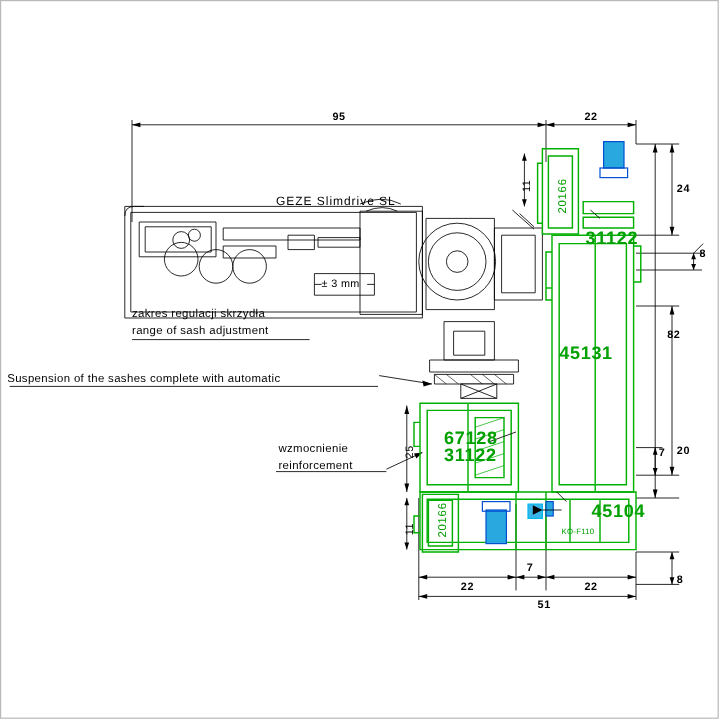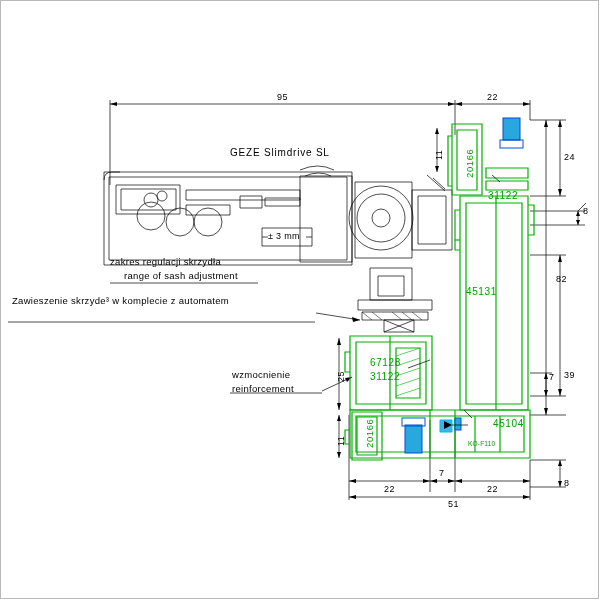--- a/index.html
+++ b/index.html
@@ -18,25 +18,25 @@
     box-sizing:border-box;
     pointer-events:none;
   }
   svg{position:absolute;left:0;top:0;width:600px;height:600px;}
   .lbl{
     position:absolute;
     font-family:"Liberation Sans", sans-serif;
     white-space:nowrap;
     color:#000;
   }
-  .dim{font-size:9px;letter-spacing:0.5px;}
+  .dim{font-size:9px;letter-spacing:0.5px;font-weight:bold;}
   .dimv{font-size:9px;letter-spacing:0.5px;transform-origin:left top;}
-  .code{font-size:10px;letter-spacing:0.6px;}
+  .code{font-size:15px;letter-spacing:0.6px;font-weight:bold;}
   .codev{font-size:9.5px;letter-spacing:0.6px;transform-origin:left top;}
-  .title{font-size:10px;letter-spacing:0.8px;}
+  .title{font-size:10px;letter-spacing:0.8px;margin-top:16px;}
   .note{font-size:9.5px;letter-spacing:0.3px;}
   .note-sm{font-size:9px;letter-spacing:0.3px;}
   .green{color:#00a000;}
   .tiny{font-size:6.5px;letter-spacing:0.2px;color:#00a000;}
 </style>
 </head>
 <body>
 
 <div id="stage">
 
@@ -258,29 +258,29 @@
 
   <div class="lbl dimv" style="left:434px;top:160px;transform:rotate(-90deg);">11</div>
 
   <div class="lbl codev green" style="left:464px;top:178px;transform:rotate(-90deg);">20166</div>
 
   <div class="lbl code green" style="left:488px;top:190px;">31122</div>
 
   <div class="lbl dim" style="left:564px;top:152px;">24</div>
   <div class="lbl dim" style="left:583px;top:206px;">8</div>
   <div class="lbl dim" style="left:556px;top:274px;">82</div>
-  <div class="lbl dim" style="left:564px;top:370px;">39</div>
+  <div class="lbl dim" style="left:564px;top:370px;">20</div>
   <div class="lbl dim" style="left:549px;top:372px;">7</div>
   <div class="lbl dim" style="left:564px;top:478px;">8</div>
 
   <div class="lbl note" style="left:110px;top:256px;">zakres regulacji skrzydła</div>
-  <div class="lbl note" style="left:110px;top:270px;margin-left:14px;">range of sash adjustment</div>
+  <div class="lbl note" style="left:110px;top:270px;">range of sash adjustment</div>
   <div class="lbl note-sm" style="left:268px;top:231px;">± 3 mm</div>
 
-  <div class="lbl note" style="left:12px;top:295px;">Zawieszenie skrzyde³ w komplecie z automatem</div>
+  <div class="lbl note" style="left:6px;top:310px;">Suspension of the sashes complete with automatic</div>
 
   <div class="lbl code green" style="left:466px;top:286px;">45131</div>
 
   <div class="lbl dimv" style="left:336px;top:382px;transform:rotate(-90deg);">25</div>
 
   <div class="lbl code green" style="left:370px;top:357px;">67128</div>
   <div class="lbl code green" style="left:370px;top:371px;">31122</div>
 
   <div class="lbl note" style="left:232px;top:369px;">wzmocnienie</div>
   <div class="lbl note" style="left:232px;top:383px;text-align:right;">reinforcement</div>

